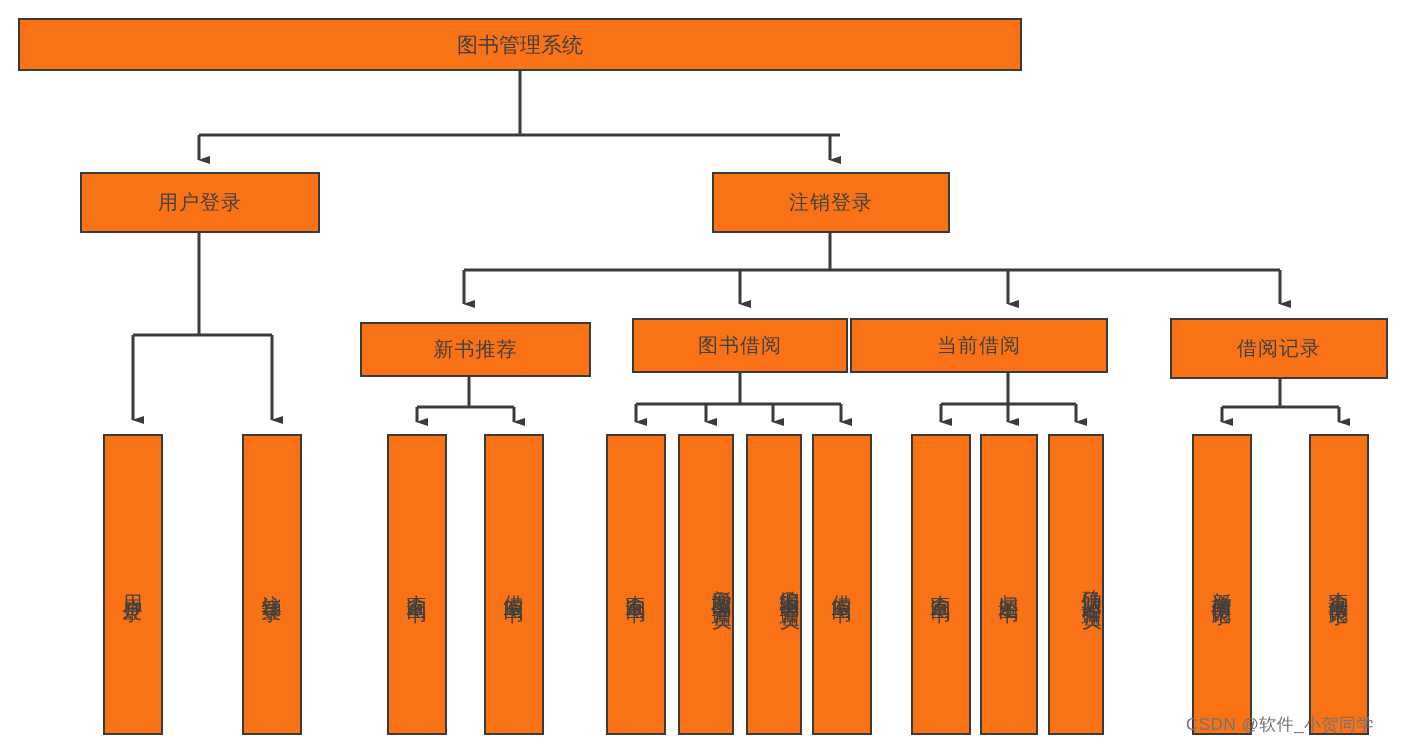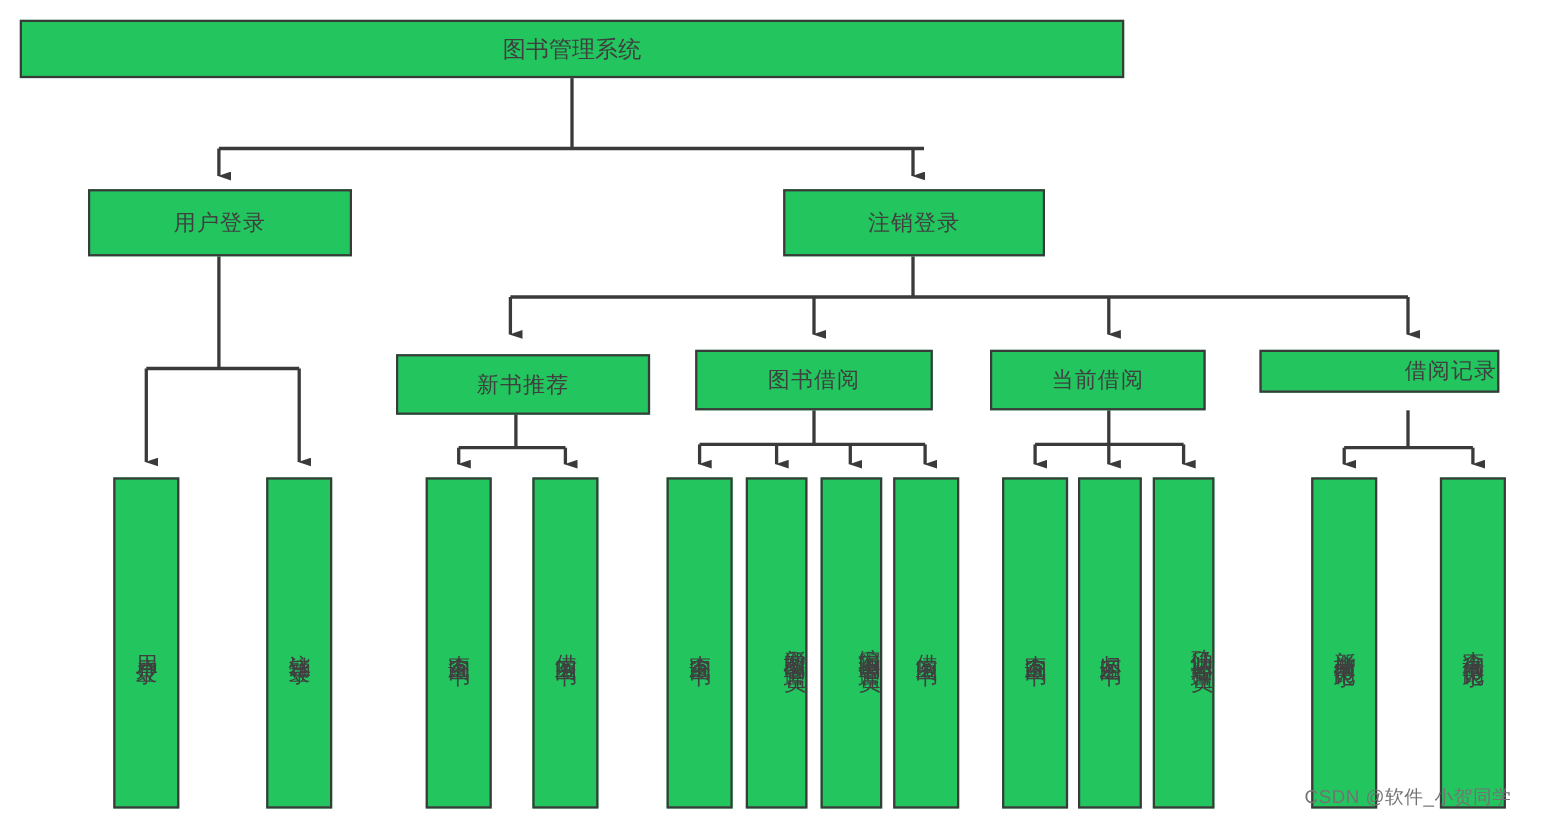--- a/index.html
+++ b/index.html
@@ -8,21 +8,21 @@
     background:#ffffff;
     font-family:"Liberation Sans","DejaVu Sans",sans-serif;
     overflow:hidden;
   }
   #stage{position:relative;width:1405px;height:747px;}
   svg#wires{position:absolute;left:0;top:0;width:1405px;height:747px;}
 
   .node{
     position:absolute;
     box-sizing:border-box;
-    background:#22c55e;
+    background:#f97316;
     border:2px solid #3a3a3a;
     display:flex;
     align-items:center;
     justify-content:center;
     color:#3f3f3f;
     z-index:2;
   }
   .node.h{ font-size:20px; letter-spacing:1px; }
   .node.root{ font-size:21px; }
   .node.leaf{
@@ -117,24 +117,24 @@
   <div class="node h" style="left:712px;top:172px;width:238px;height:61px;">
     <span>注销登录</span>
   </div>
 
   <div class="node h" style="left:360px;top:322px;width:231px;height:55px;text-align:center;">
     <span>新书推荐</span>
   </div>
   <div class="node h" style="left:632px;top:318px;width:216px;height:55px;justify-content:center;">
     <span>图书借阅</span>
   </div>
-  <div class="node h" style="left:900px;top:318px;width:196px;height:55px;">
+  <div class="node h" style="left:850px;top:318px;width:258px;height:55px;">
     <span>当前借阅</span>
   </div>
-  <div class="node h" style="left:1145px;top:318px;width:218px;height:39px;justify-content:flex-end;">
+  <div class="node h" style="left:1170px;top:318px;width:218px;height:61px;">
     <span>借阅记录</span>
   </div>
 
   <div class="node leaf centered" style="left:103px;top:434px;width:60px;height:301px;">
     <span class="ltext">用户登录</span>
   </div>
   <div class="node leaf centered" style="left:242px;top:434px;width:60px;height:301px;">
     <span class="ltext">注销登录</span>
   </div>
 

